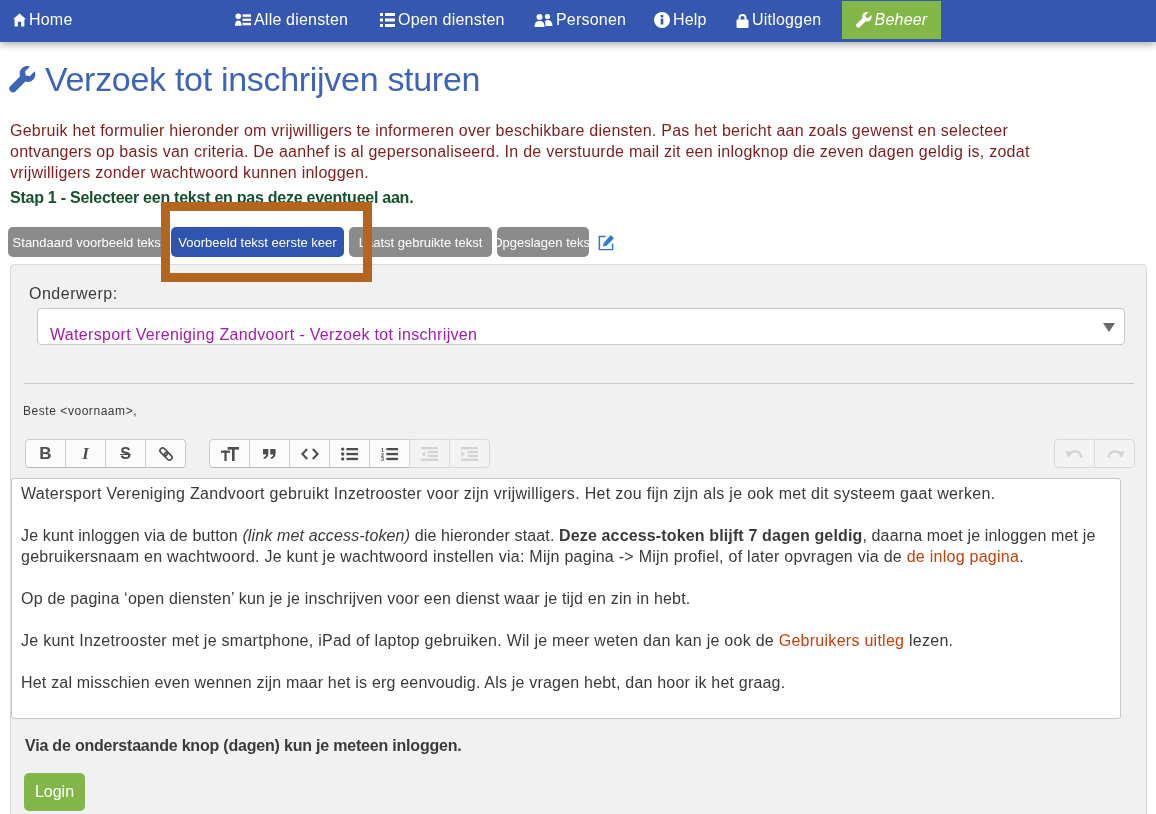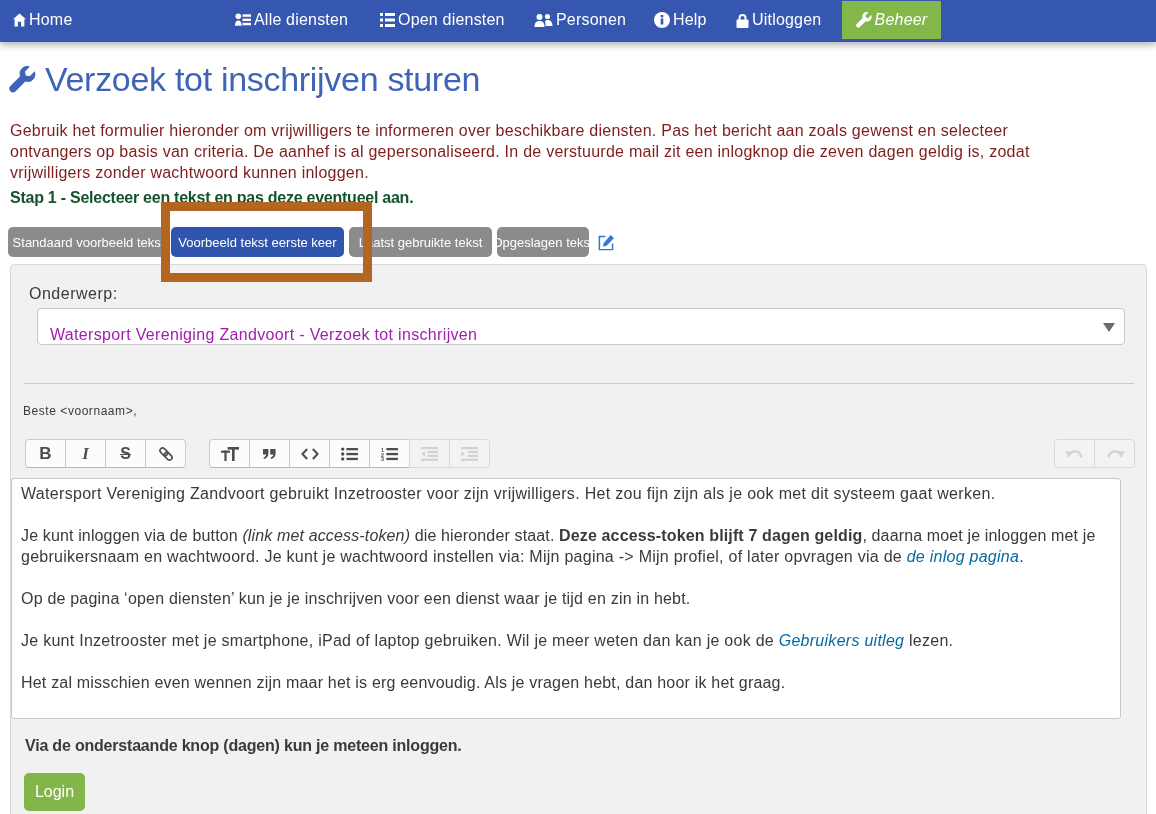--- a/index.html
+++ b/index.html
@@ -36,21 +36,21 @@
 .tbtn { width:41px; height:29px; background:#fcfcfc; border:1px solid #cbcbcb; border-bottom-color:#b9b9b9; margin-left:-1px; display:flex; align-items:center; justify-content:center; color:#4d4d4d; }
 .tgroup .tbtn:first-child { margin-left:0; border-radius:4px 0 0 4px; }
 .tgroup .tbtn:last-child { border-radius:0 4px 4px 0; }
 .tbtn.dis { color:#d2d2d2; background:#f3f3f3; border-color:#d8d8d8; }
 .tbtn .bB { font-weight:bold; font-size:17px; }
 .tbtn .bI { font-family:"Liberation Serif", serif; font-style:italic; font-weight:bold; font-size:17px; }
 .tbtn .bS { font-weight:bold; font-size:16px; text-decoration:line-through; }
 
 .editor { position:absolute; left:0; top:213px; width:1110px; height:241px; background:#fff; border:1px solid #c8c8c8; border-radius:3px; padding:4px 9px; font-size:16px; line-height:21px; letter-spacing:0.2px; color:#3a3a3a; }
 .editor p { margin:0 0 21px 0; }
-.editor a { color:#0369a1; text-decoration:none;font-style:italic; }
+.editor a { color:#c2410c; text-decoration:none; }
 .via { position:absolute; left:14px; top:472px; font-size:16px; letter-spacing:-0.2px; font-weight:bold; color:#3a3a3a;}
 .login { position:absolute; left:13px; top:508px; width:61px; height:38px; background:#82b54a; border-radius:5px; color:#fff; font-size:16px; display:flex; align-items:center; justify-content:center; }
 
 .annot { position:absolute; left:161px; top:202px; width:211px; height:80px; border:9px solid #b2661f; z-index:50; }
 </style>
 </head>
 <body>
 <div class="nav">
   <a style="left:13px;">
       <svg width="13" height="14" viewBox="0 0 16 16" fill="#fff">

